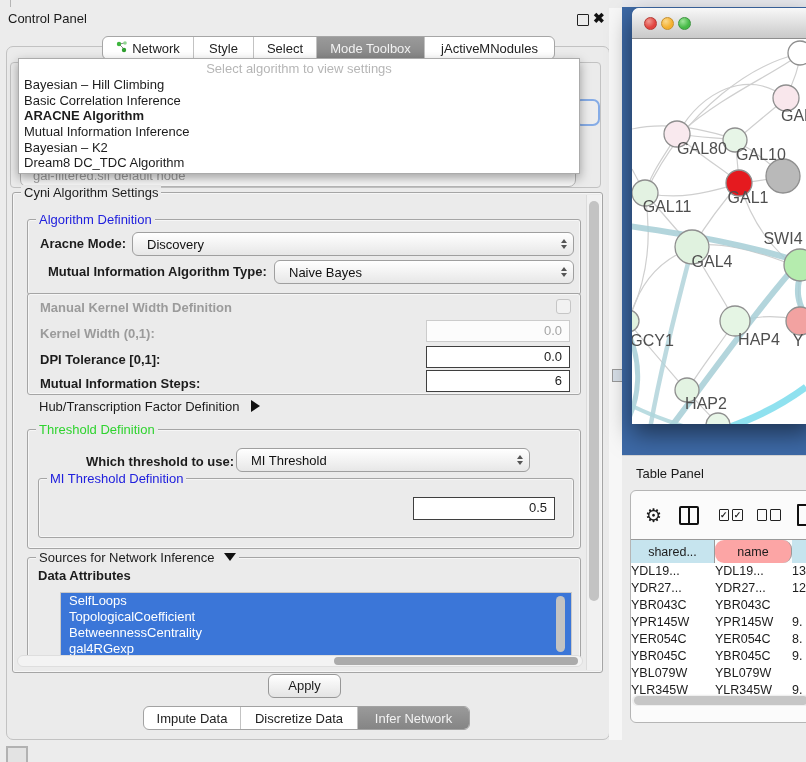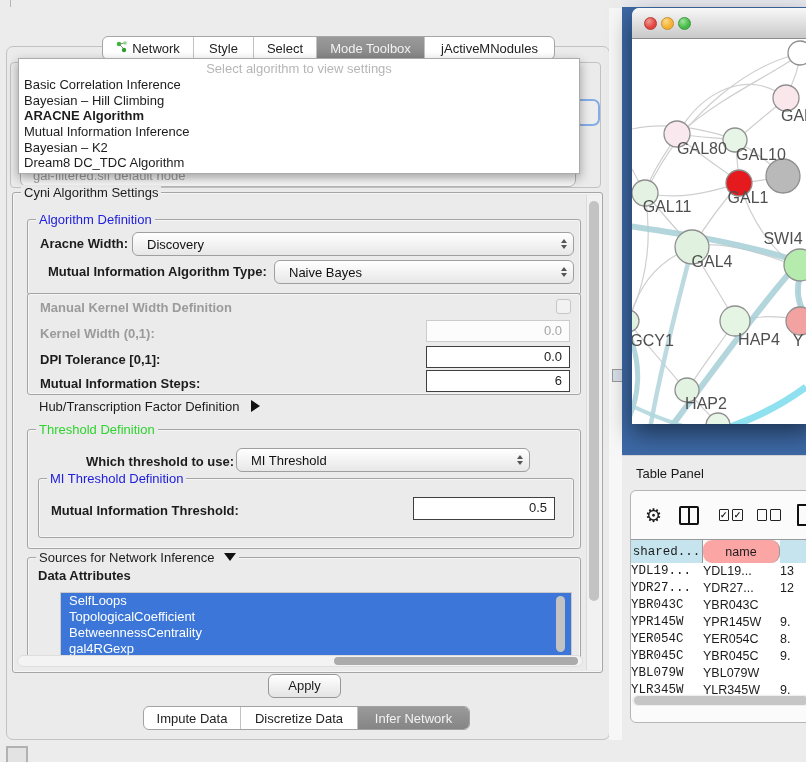--- a/index.html
+++ b/index.html
@@ -113,33 +113,38 @@
   .cb{width:10px;height:10px;border:1.6px solid #222;border-radius:1px;font-size:9px;line-height:10px;
       text-align:center;font-weight:bold;color:#222;}
   .cb+.cb{margin-left:3px;}
   .pageicon{width:14px;height:18px;border:2px solid #111;border-radius:1px;margin-left:16px;}
   .tp-header{position:absolute;left:0;top:48px;width:100%;height:23px;display:flex;
              border-top:1px solid #9a9a9a;border-bottom:1px solid #9a9a9a;}
   .hcell{box-sizing:border-box;border-right:1px solid #9a9a9a;font-size:12.5px;display:flex;
          align-items:center;justify-content:center;}
   .hc-blue{background:#c6e4ee;}
   .hc-gray{background:#fca5a5;border-radius:9px;}
-  .c0{width:72px;font-family:Liberation Mono, monospace;} .c1{width:77px;} .c2{flex:1;}
+  .c0{width:84px;} .c1{width:77px;} .c2{flex:1;}
   .tp-body{position:absolute;left:0;top:72px;width:100%;height:131px;overflow:hidden;background:#fff;}
   .trow{display:flex;height:17px;line-height:17px;font-size:12.5px;}
   .tcell{box-sizing:border-box;padding-left:0;white-space:nowrap;overflow:hidden;}
   .tp-hsb{position:absolute;left:1px;top:204px;width:180px;height:11px;background:#efefef;border-radius:6px;}
   .tp-hsb-thumb{position:absolute;left:2px;top:1px;width:174px;height:9px;background:#c6c6c6;border-radius:5px;}
 </style>
 </head>
 <body>
 
 <div id="app">
 
   <div class="abs notch"></div>
+  <div class="abs cp-titlebar">
+    <span class="abs cp-title">Control Panel</span>
+    <span class="abs float-ic"></span>
+    <span class="abs close-ic">✖</span>
+  </div>
 
   <div class="abs cp-inner"></div>
 
   <div class="abs tabbar">
       <div class="tab-seg" style="width: 91px;">
         <span><svg width="12" height="13" viewBox="0 0 12 13">
             <line x1="3" y1="4" x2="8" y2="9" stroke="#888" stroke-width="1"></line>
             <line x1="3" y1="4" x2="9" y2="3" stroke="#888" stroke-width="1"></line>
             <circle cx="3" cy="4" r="2.2" fill="#3db53d"></circle>
             <circle cx="9" cy="3" r="1.8" fill="#8fd48f"></circle>
@@ -163,39 +168,39 @@
 
   <div class="abs bg-group"></div>
   <div class="abs blue-combo"></div>
   <div class="abs ghost-combo">
     <span>gal-filtered.sif default node</span>
   </div>
 
   <div class="abs popup">
     <div class="popup-prompt">Select algorithm to view settings</div>
     <div id="dd-list">
+        <div class="dd-item">Bayesian – Hill Climbing</div>
         <div class="dd-item">Basic Correlation Inference</div>
-        <div class="dd-item">Bayesian – Hill Climbing</div>
         <div class="dd-item dd-bold">ARACNE Algorithm</div>
         <div class="dd-item">Mutual Information Inference</div>
         <div class="dd-item">Bayesian – K2</div>
         <div class="dd-item">Dream8 DC_TDC Algorithm</div>
       </div>
   </div>
 
   <div class="abs group settings">
     <span class="gtitle">Cyni Algorithm Settings</span>
 
     <div class="abs sb-v-track" style="left:573px;top:2px;width:14px;height:475px;">
       <div class="sb-thumb" style="position:absolute;left:2px;top:6px;width:10px;height:400px;"></div>
     </div>
 
     <div class="abs group" style="left:14px;top:26px;width:552px;height:74px;">
       <span class="gtitle t-blue">Algorithm Definition</span>
-      <span class="lbl" style="left:12px;top:16px;">Aracne Width:</span>
+      <span class="lbl" style="left:12px;top:16px;">Aracne Mode:</span>
       <div class="combo" style="left:104px;top:12px;width:442px;">
         <span class="combo-text">Discovery</span>
         <span class="combo-arrows">
             <span class="aru"></span>
             <span class="ard"></span>
           </span>
       </div>
       <span class="lbl" style="left:12px;top:44px;margin-left:8px;">Mutual Information Algorithm Type:</span>
       <div class="combo" style="left:246px;top:40px;width:300px;">
         <span class="combo-text">Naive Bayes</span>
@@ -227,21 +232,20 @@
       <span class="lbl" style="left:58px;top:24px;">Which threshold to use:</span>
       <div class="combo" style="left:208px;top:18px;width:294px;">
         <span class="combo-text">MI Threshold</span>
         <span class="combo-arrows">
             <span class="aru"></span>
             <span class="ard"></span>
           </span>
       </div>
       <div class="abs group" style="left:10px;top:48px;width:534px;height:58px;">
         <span class="gtitle t-blue">MI Threshold Definition</span>
-        <span class="lbl" style="left:12px;top:24px;">Mutual Information Threshold:</span>
         <div class="field" style="left:374px;top:18px;width:142px;height:23px;">0.5</div>
       </div>
     </div>
 
     <div class="abs group" style="left:14px;top:364px;width:552px;height:106px;">
       <span class="gtitle">
         <span>Sources for Network Inference</span>
         <span class="tri-d" style="margin-left:6px;"></span>
       </span>
       <span class="lbl" style="left:10px;top:10px;">Data Attributes</span>

